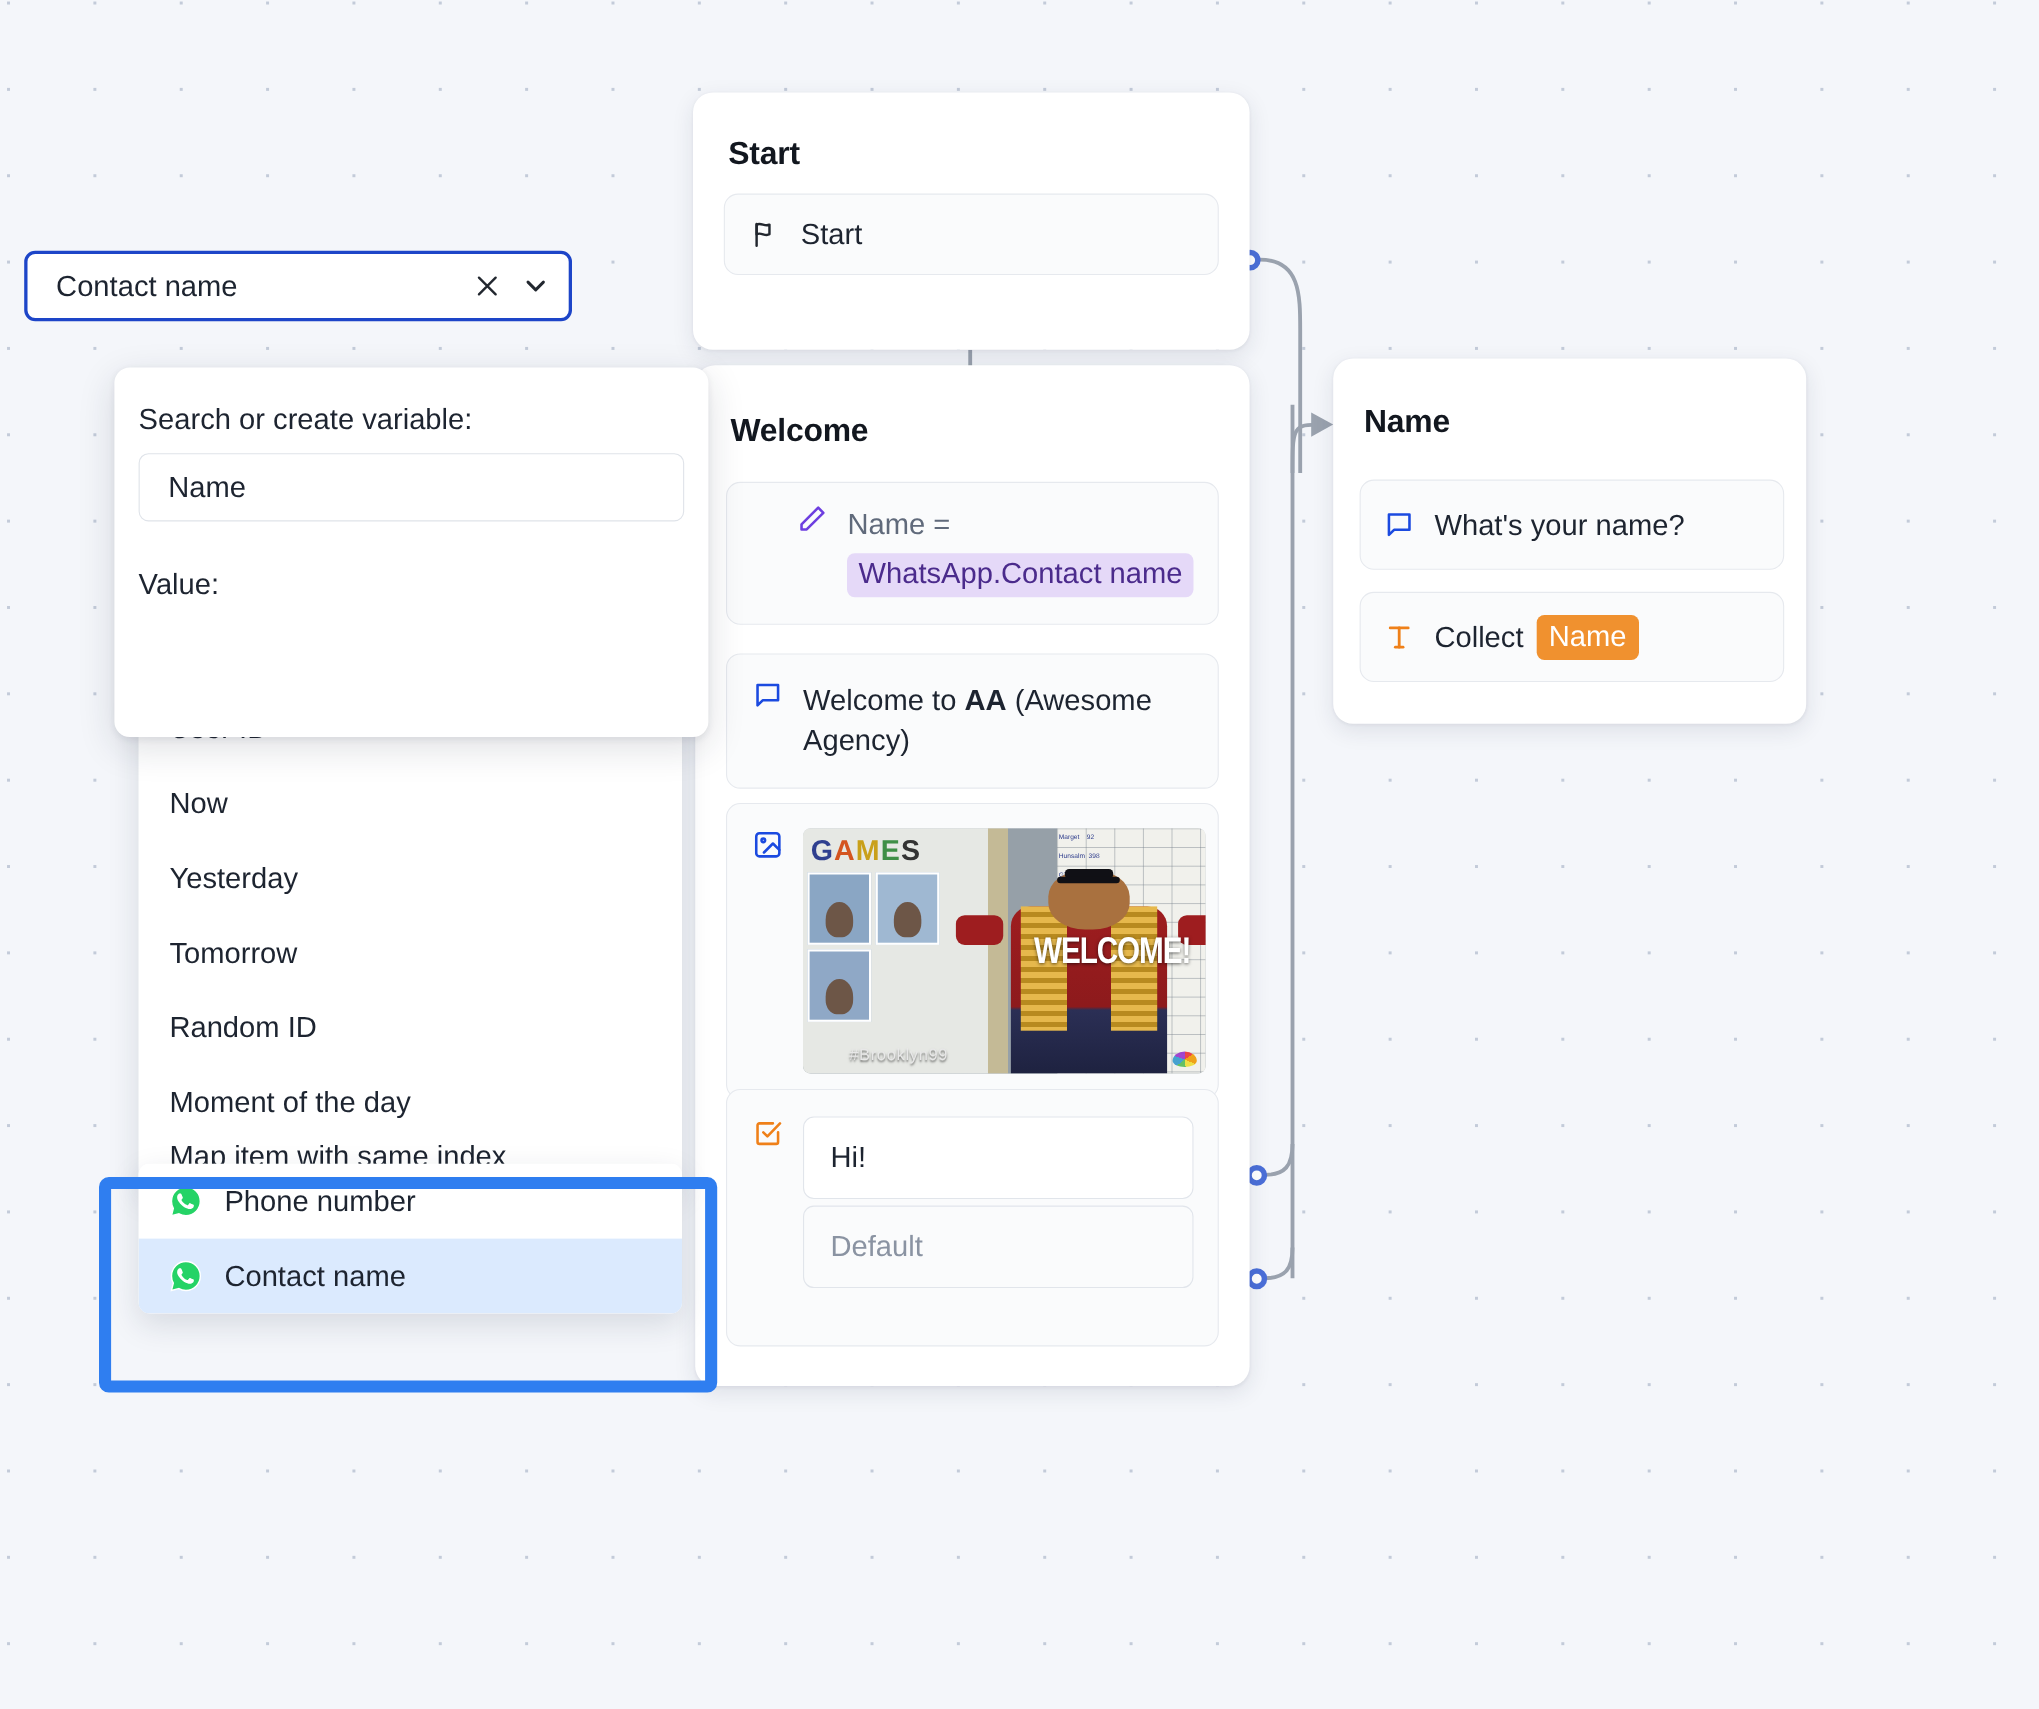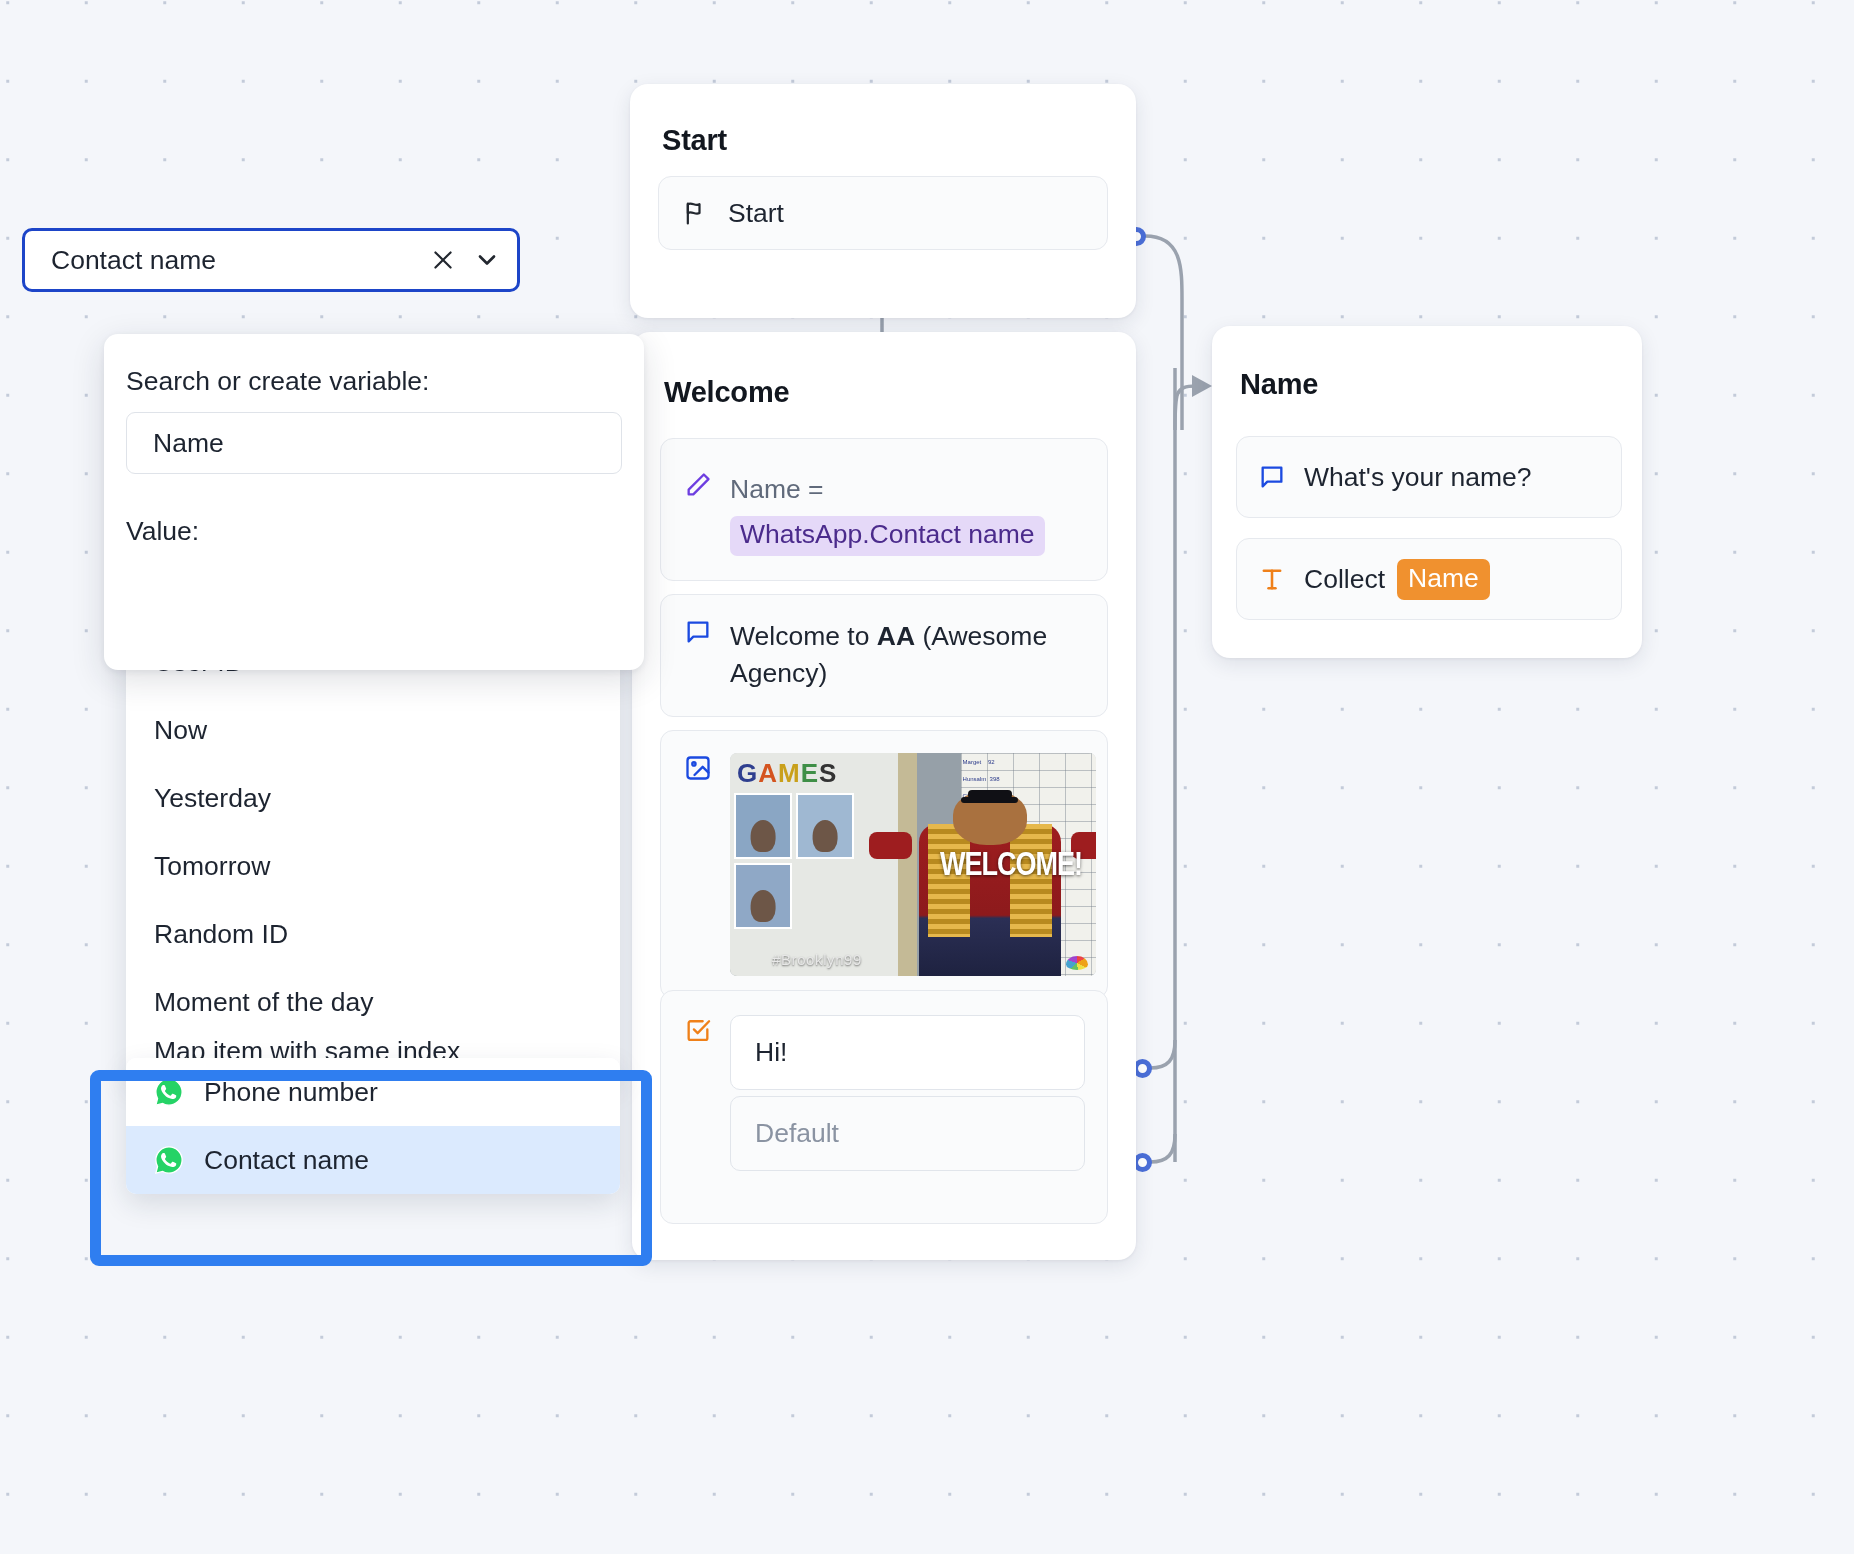--- a/index.html
+++ b/index.html
@@ -56,21 +56,21 @@
 
   
   #start-node { left: 630px; top: 84px; width: 506px; height: 234px; }
   #start-node .node-title { position: absolute; left: 32px; top: 40px; }
   #start-node .block { position: absolute; left: 28px; top: 92px; width: 450px; height: 74px; padding: 20px 22px; align-items: center; }
 
   
   #welcome-node { left: 632px; top: 332px; width: 504px; height: 928px; }
   #welcome-node .node-title { position: absolute; left: 32px; top: 44px; }
   #welcome-node .blk { position: absolute; left: 28px; width: 448px; }
-  #wblk-set  { top: 106px;  min-height: 130px; padding: 31px 22px 24px 22px; }
+  #wblk-set  { top: 106px;  min-height: 130px; padding: 18px 22px 24px 22px; justify-content: flex-end; }
   #wblk-msg  { top: 262px;  min-height: 122px; padding: 22px 22px 24px 22px; }
   #wblk-img  { top: 398px;  min-height: 232px; padding: 22px 22px 22px 22px; }
   #wblk-btn  { top: 658px;  min-height: 234px; padding: 24px 22px 24px 22px; }
 
   .varname { color: #606a7b; font-size: 26.5px; }
   .chip-purple {
     display: inline-block;
     background: #e5d9f8;
     color: #4b2b8c;
     border-radius: 7px;

